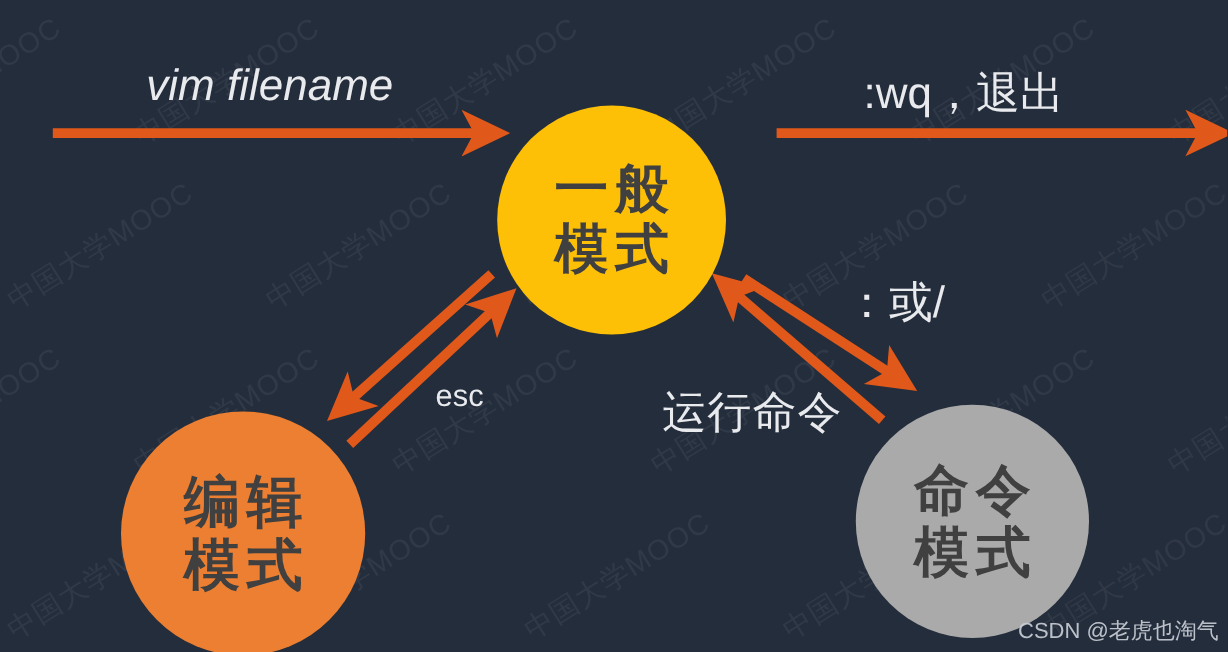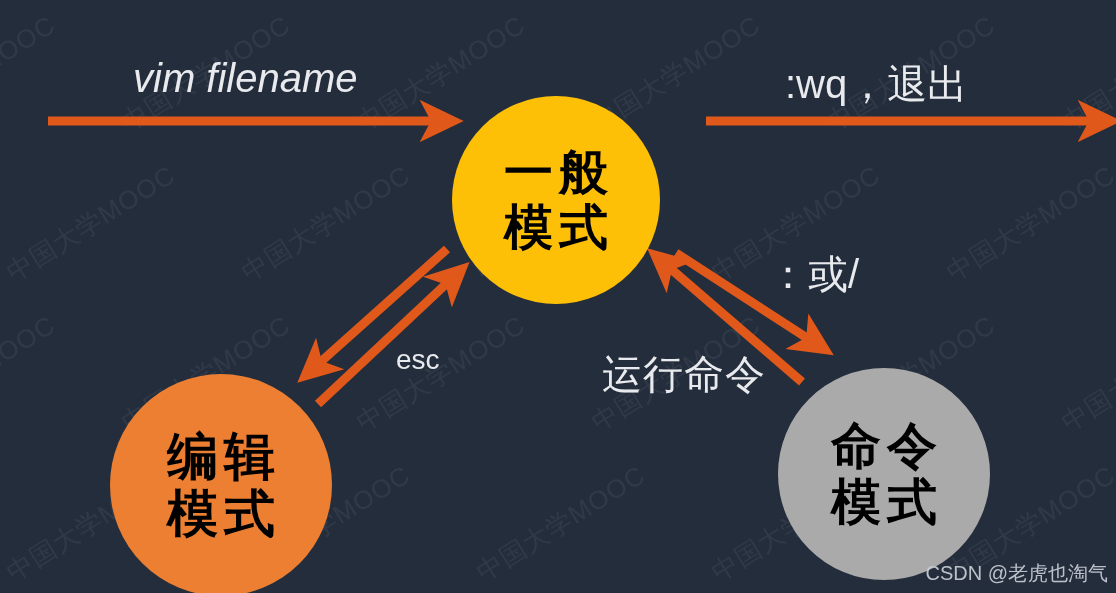--- a/index.html
+++ b/index.html
@@ -36,21 +36,21 @@
   #arrows{position:absolute;inset:0;}
 
   
   .node{
     position:absolute;
     border-radius:50%;
     display:flex;
     flex-direction:column;
     align-items:center;
     justify-content:center;
-    color:#000000;
+    color:#404040;
     font-weight:700;
     letter-spacing:6px;
     text-indent:6px;
     line-height:1.12;
     font-family:"Liberation Sans","DejaVu Sans",sans-serif;
   }
   .node span{display:block;}
 
   #node-normal{
     left:452px;top:96px;width:208px;height:208px;

